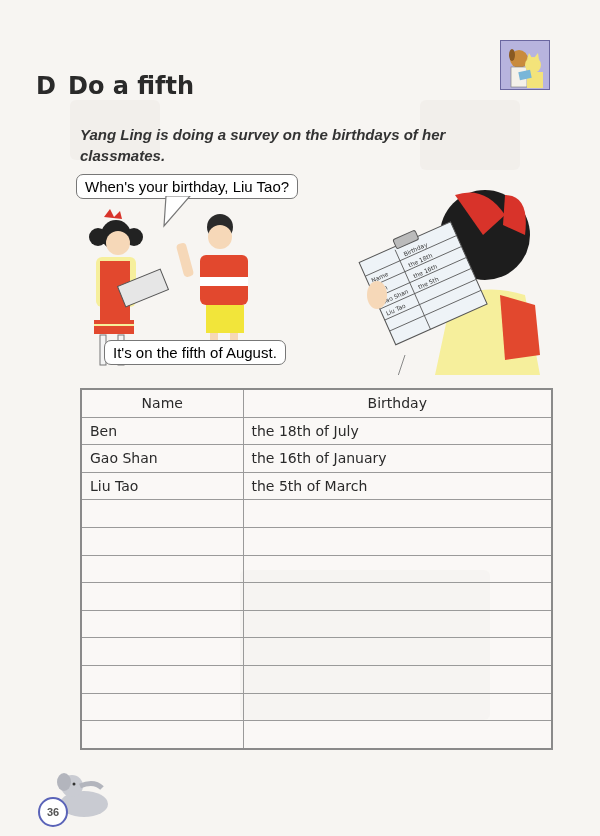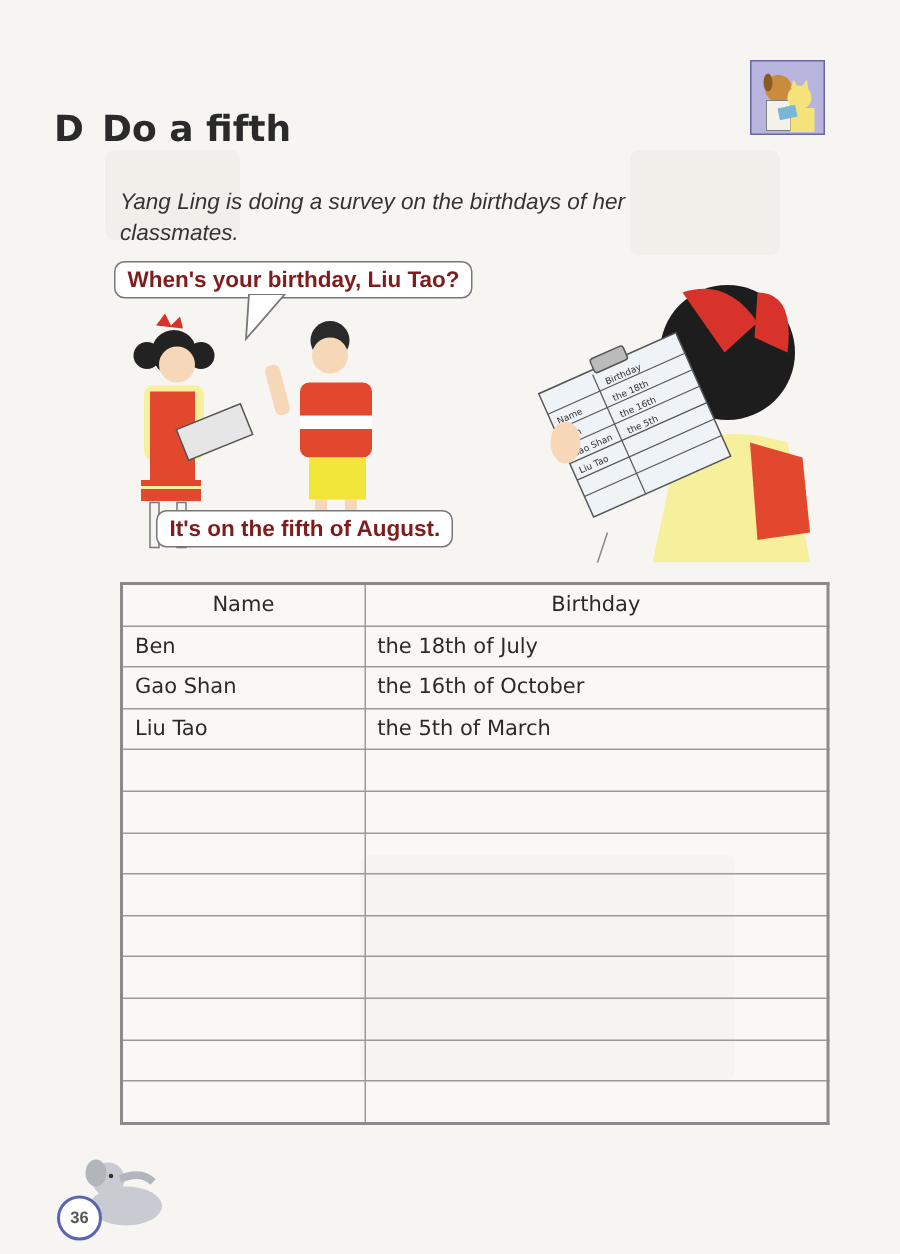--- a/index.html
+++ b/index.html
@@ -2,22 +2,22 @@
 <html><head>
 <meta charset="utf-8">
 <style>
   html,body{margin:0;padding:0;}
   body{width:600px;height:836px;background:#f7f5f2;position:relative;overflow:hidden;font-family:"Liberation Sans",sans-serif;color:#222;}
   .abs{position:absolute;}
   .ghost{position:absolute;background:#efeae6;opacity:.55;border-radius:6px;}
   .title-letter{left:36px;top:72px;font-size:24px;font-weight:bold;color:#2a2a2a;font-family:"DejaVu Sans",sans-serif;}
   .title-text{left:68px;top:72px;font-size:24px;font-weight:bold;color:#2a2a2a;font-family:"DejaVu Sans",sans-serif;}
   .badge{left:500px;top:40px;width:48px;height:48px;background:#b7b4de;border:1px solid #6a67a0;overflow:hidden;}
-  .intro{left:80px;top:124px;width:400px;font-size:15px;font-style:italic;line-height:21px;color:#333;}
-  .bubble{background:#fff;border:1.5px solid #777;border-radius:7px;font-size:15px;padding:3px 8px;color:#7f1d1d;white-space:nowrap;font-weight:bold;}
+  .intro{left:80px;top:124px;width:400px;font-size:15px;font-style:italic;line-height:21px;color:#333;font-weight:bold;}
+  .bubble{background:#fff;border:1.5px solid #777;border-radius:7px;font-size:15px;padding:3px 8px;color:#000000;white-space:nowrap;}
   .bubble1{left:76px;top:174px;}
   .bubble2{left:104px;top:340px;}
   table.survey{position:absolute;left:80px;top:388px;width:473px;border-collapse:collapse;border:2px solid #8a8a8a;font-family:"DejaVu Sans",sans-serif;font-size:14px;color:#2a2a2a;background:rgba(255,255,255,.35);}
   table.survey td, table.survey th{border:1px solid #9a9a9a;height:26.6px;padding:0 8px;font-weight:normal;text-align:left;}
   table.survey th{text-align:center;}
   table.survey col.c1{width:162px;}
   .page-num{left:38px;top:797px;width:26px;height:26px;border-radius:50%;background:#fff;border:2px solid #5a63b8;font-size:11px;font-weight:bold;color:#555;display:flex;align-items:center;justify-content:center;text-align:center;}
 </style>
 </head>
 <body>
@@ -116,21 +116,21 @@
       <th>Birthday</th>
     </tr>
   </thead>
   <tbody>
     <tr>
         <td>Ben</td>
         <td>the 18th of July</td>
       </tr>
     <tr>
         <td>Gao Shan</td>
-        <td>the 16th of October</td>
+        <td>the 16th of January</td>
       </tr>
     <tr>
         <td>Liu Tao</td>
         <td>the 5th of March</td>
       </tr>
     <tr>
         <td></td>
         <td></td>
       </tr>
     <tr>

